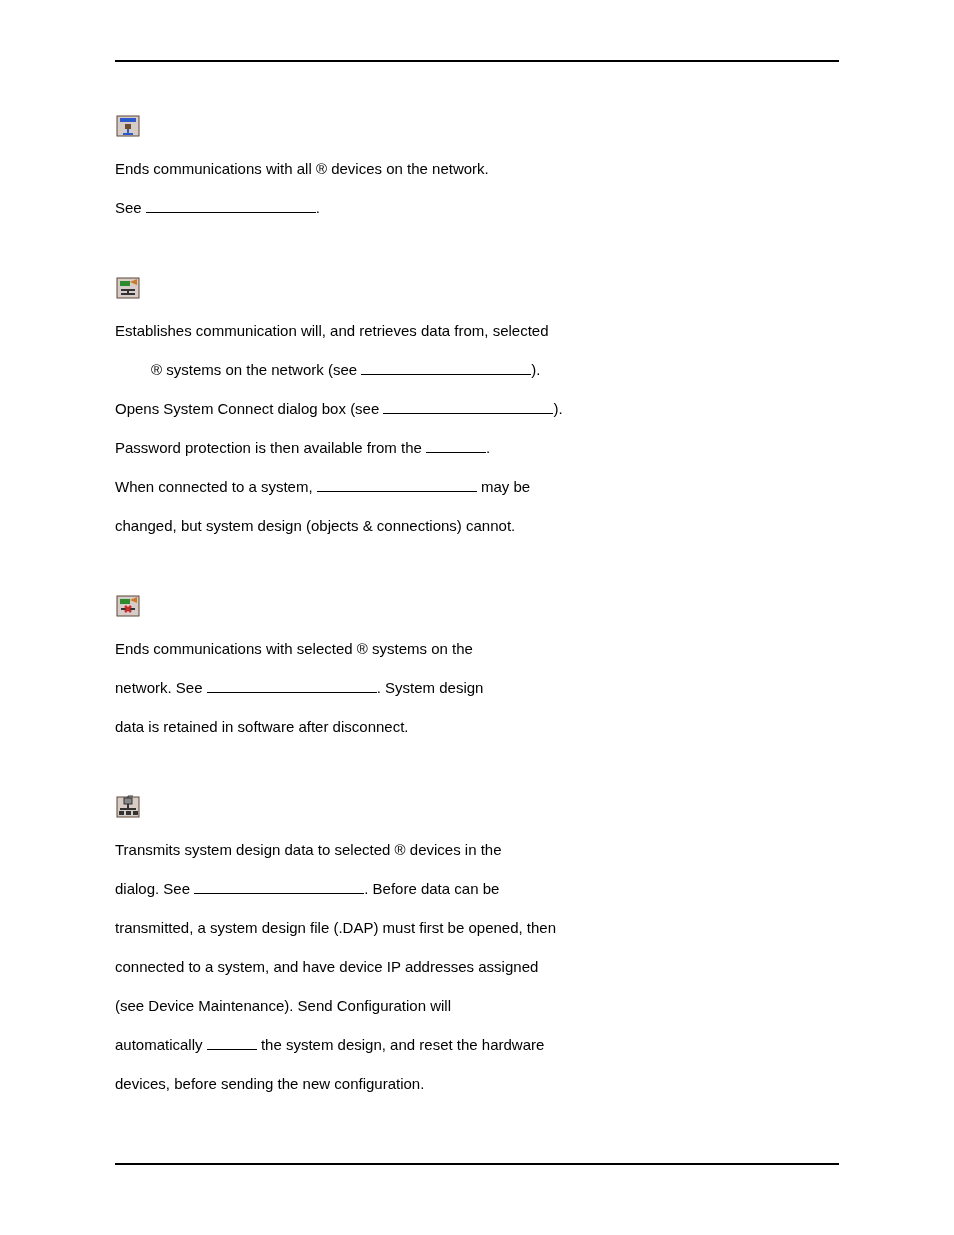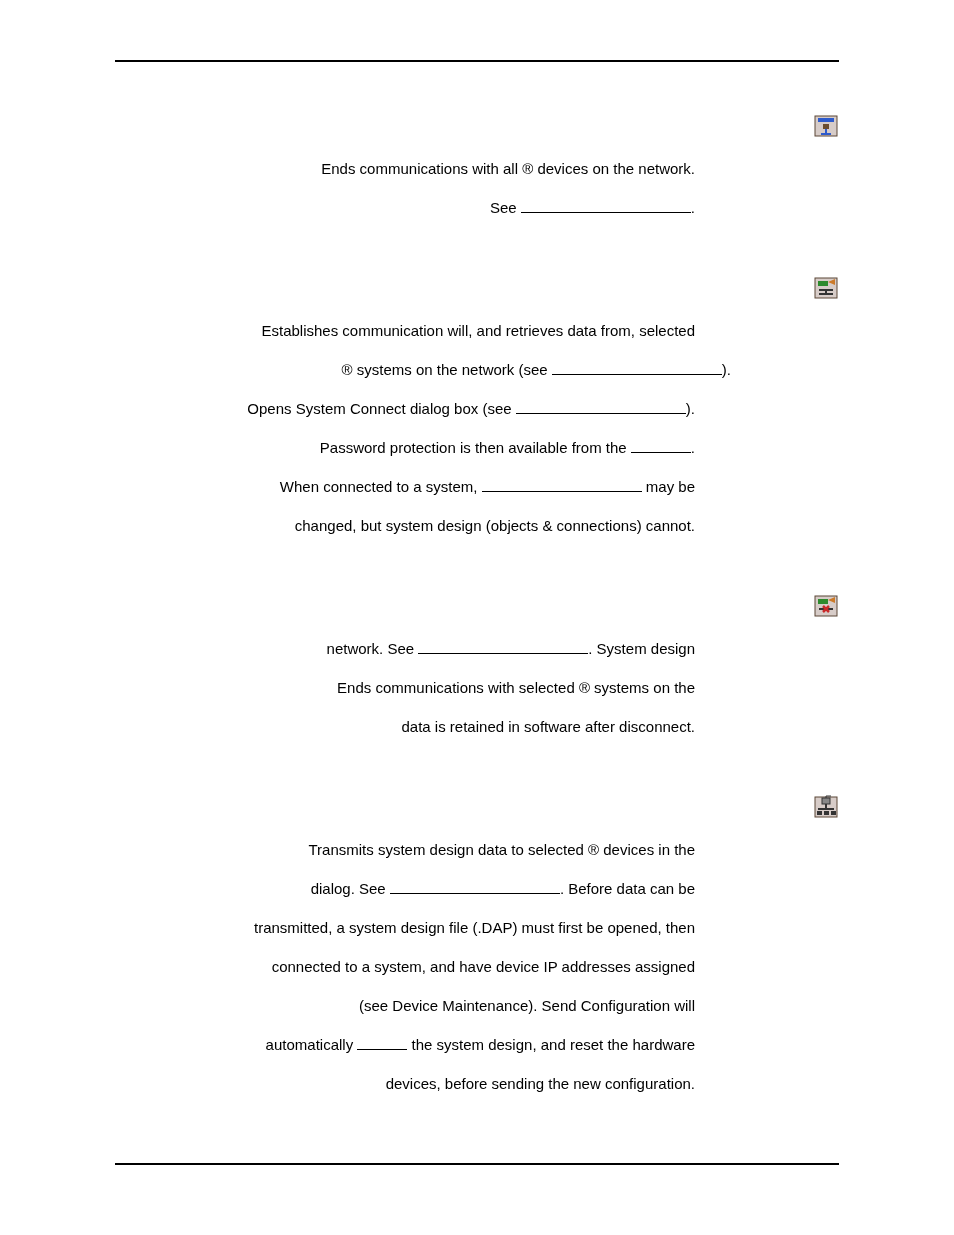--- a/index.html
+++ b/index.html
@@ -1,16 +1,16 @@
 <!DOCTYPE html>
 <html><head>
 <meta charset="utf-8">
 <style>
   html,body{margin:0;padding:0;background:#fff;font-family:Arial,Helvetica,sans-serif;font-size:15px;color:#000;line-height:2.2;}
-  .page{width:954px;height:1235px;margin:0 auto;box-sizing:border-box;padding:60px 115px 60px 115px;position:relative;text-align:right;}
+  .page{width:954px;height:1235px;margin:0 auto;box-sizing:border-box;padding:60px 115px 60px 115px;position:relative;}
   .rule{border:none;border-top:2px solid #000;margin:0 0 40px 0;}
   .rule-bottom{position:absolute;left:115px;right:115px;bottom:70px;border-top:2px solid #000;}
   .section{margin-top:50px;}
   .icon{display:inline-block;width:26px;height:24px;vertical-align:middle;margin-bottom:8px;}
   .para{margin:6px 0;max-width:580px;}
   .para-indent{margin-left:36px;}
   .lnk{display:inline-block;border-bottom:1px solid #000;min-width:170px;height:1em;vertical-align:baseline;}
   .lnk-short{min-width:60px;}
   .lnk-med{min-width:50px;}
 </style>
@@ -70,25 +70,25 @@
     <span class="icon">
       <svg viewBox="0 0 26 24" width="26" height="24">
         <rect x="2" y="2" width="22" height="20" fill="#d7ccc8" stroke="#5b4636"></rect>
         <rect x="5" y="5" width="10" height="5" fill="#2d8a2d"></rect>
         <path d="M15 6 L22 3 L22 9 Z" fill="#cc7a29"></path>
         <line x1="6" y1="15" x2="20" y2="15" stroke="#333" stroke-width="2"></line>
         <path d="M10 12 L16 18 M16 12 L10 18" stroke="#c92a2a" stroke-width="2.5"></path>
       </svg>
     </span>
     <div class="para">
-      <span>network. See </span><span class="lnk"></span><span>. System design</span>
+      <span>Ends communications with selected </span>
+      <span>® systems on the</span>
     </div>
     <div class="para">
-      <span>Ends communications with selected </span>
-      <span>® systems on the</span>
+      <span>network. See </span><span class="lnk"></span><span>. System design</span>
     </div>
     <div class="para"><span>data is retained in software after disconnect.</span></div>
   </div>
 
   <div class="section">
     <span class="icon">
       <svg viewBox="0 0 26 24" width="26" height="24">
         <rect x="2" y="2" width="22" height="20" fill="#d7ccc8" stroke="#5b4636"></rect>
         <rect x="9" y="3" width="8" height="6" fill="#888" stroke="#333"></rect>
         <path d="M13 3 L13 1 L18 1" stroke="#333" fill="none"></path>

